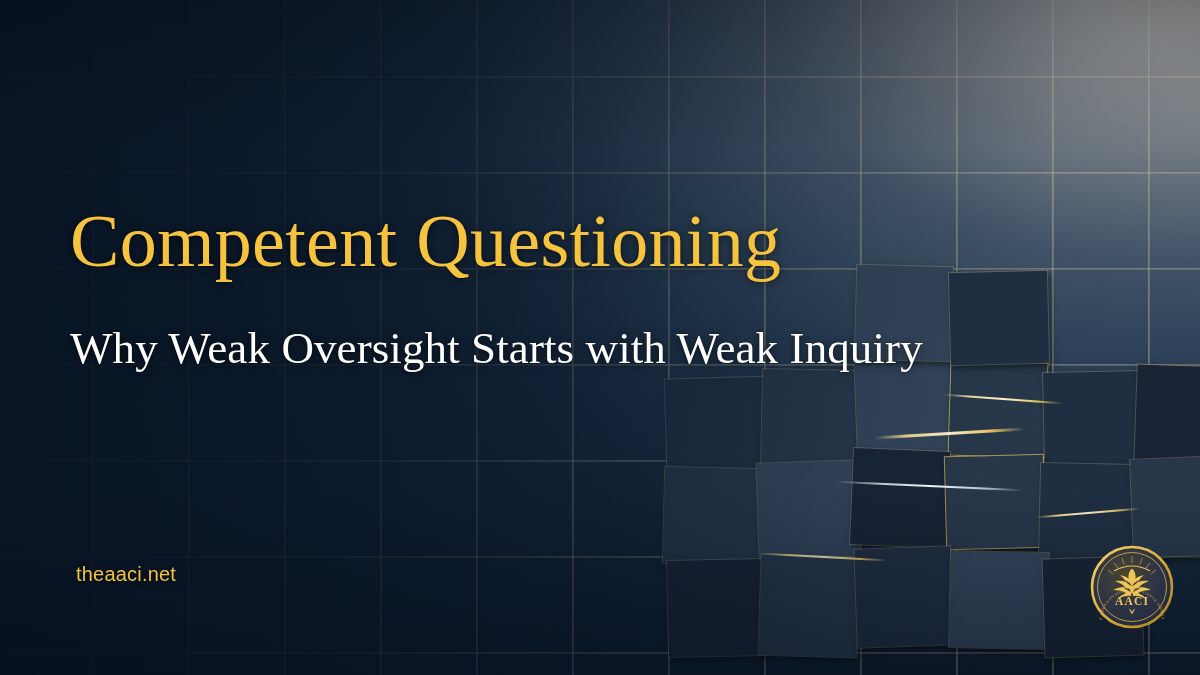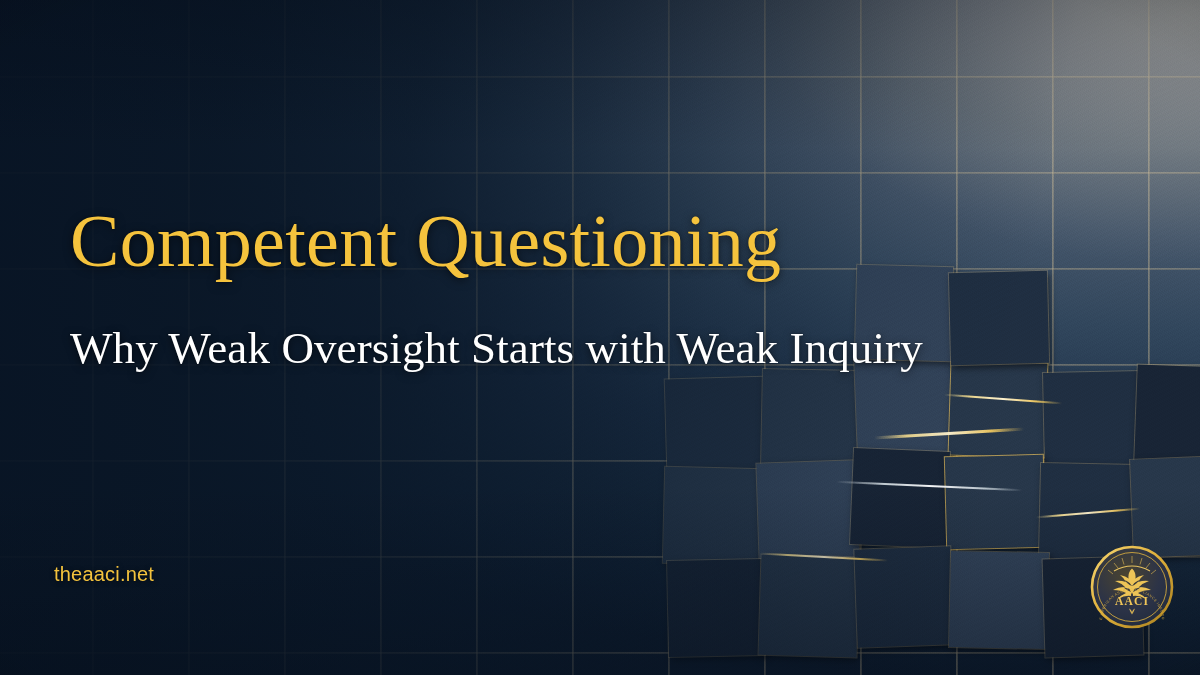--- a/index.html
+++ b/index.html
@@ -143,21 +143,21 @@
     font-size: 45px;
     line-height: 1.1;
     letter-spacing: .1px;
     color: #ffffff;
     text-shadow: 0 2px 9px rgba(0,0,0,0.58), 0 0 2px rgba(0,0,0,0.4);
     white-space: nowrap;
   }
 
   .site-url {
     position: absolute;
-    left: 54px;
+    left: 76px;
     top: 563px;
     font-family: "Liberation Sans", sans-serif;
     font-size: 20px;
     font-weight: 400;
     letter-spacing: .2px;
     color: #f3c23d;
     text-shadow: 0 1px 5px rgba(0,0,0,0.6);
   }
 
   

